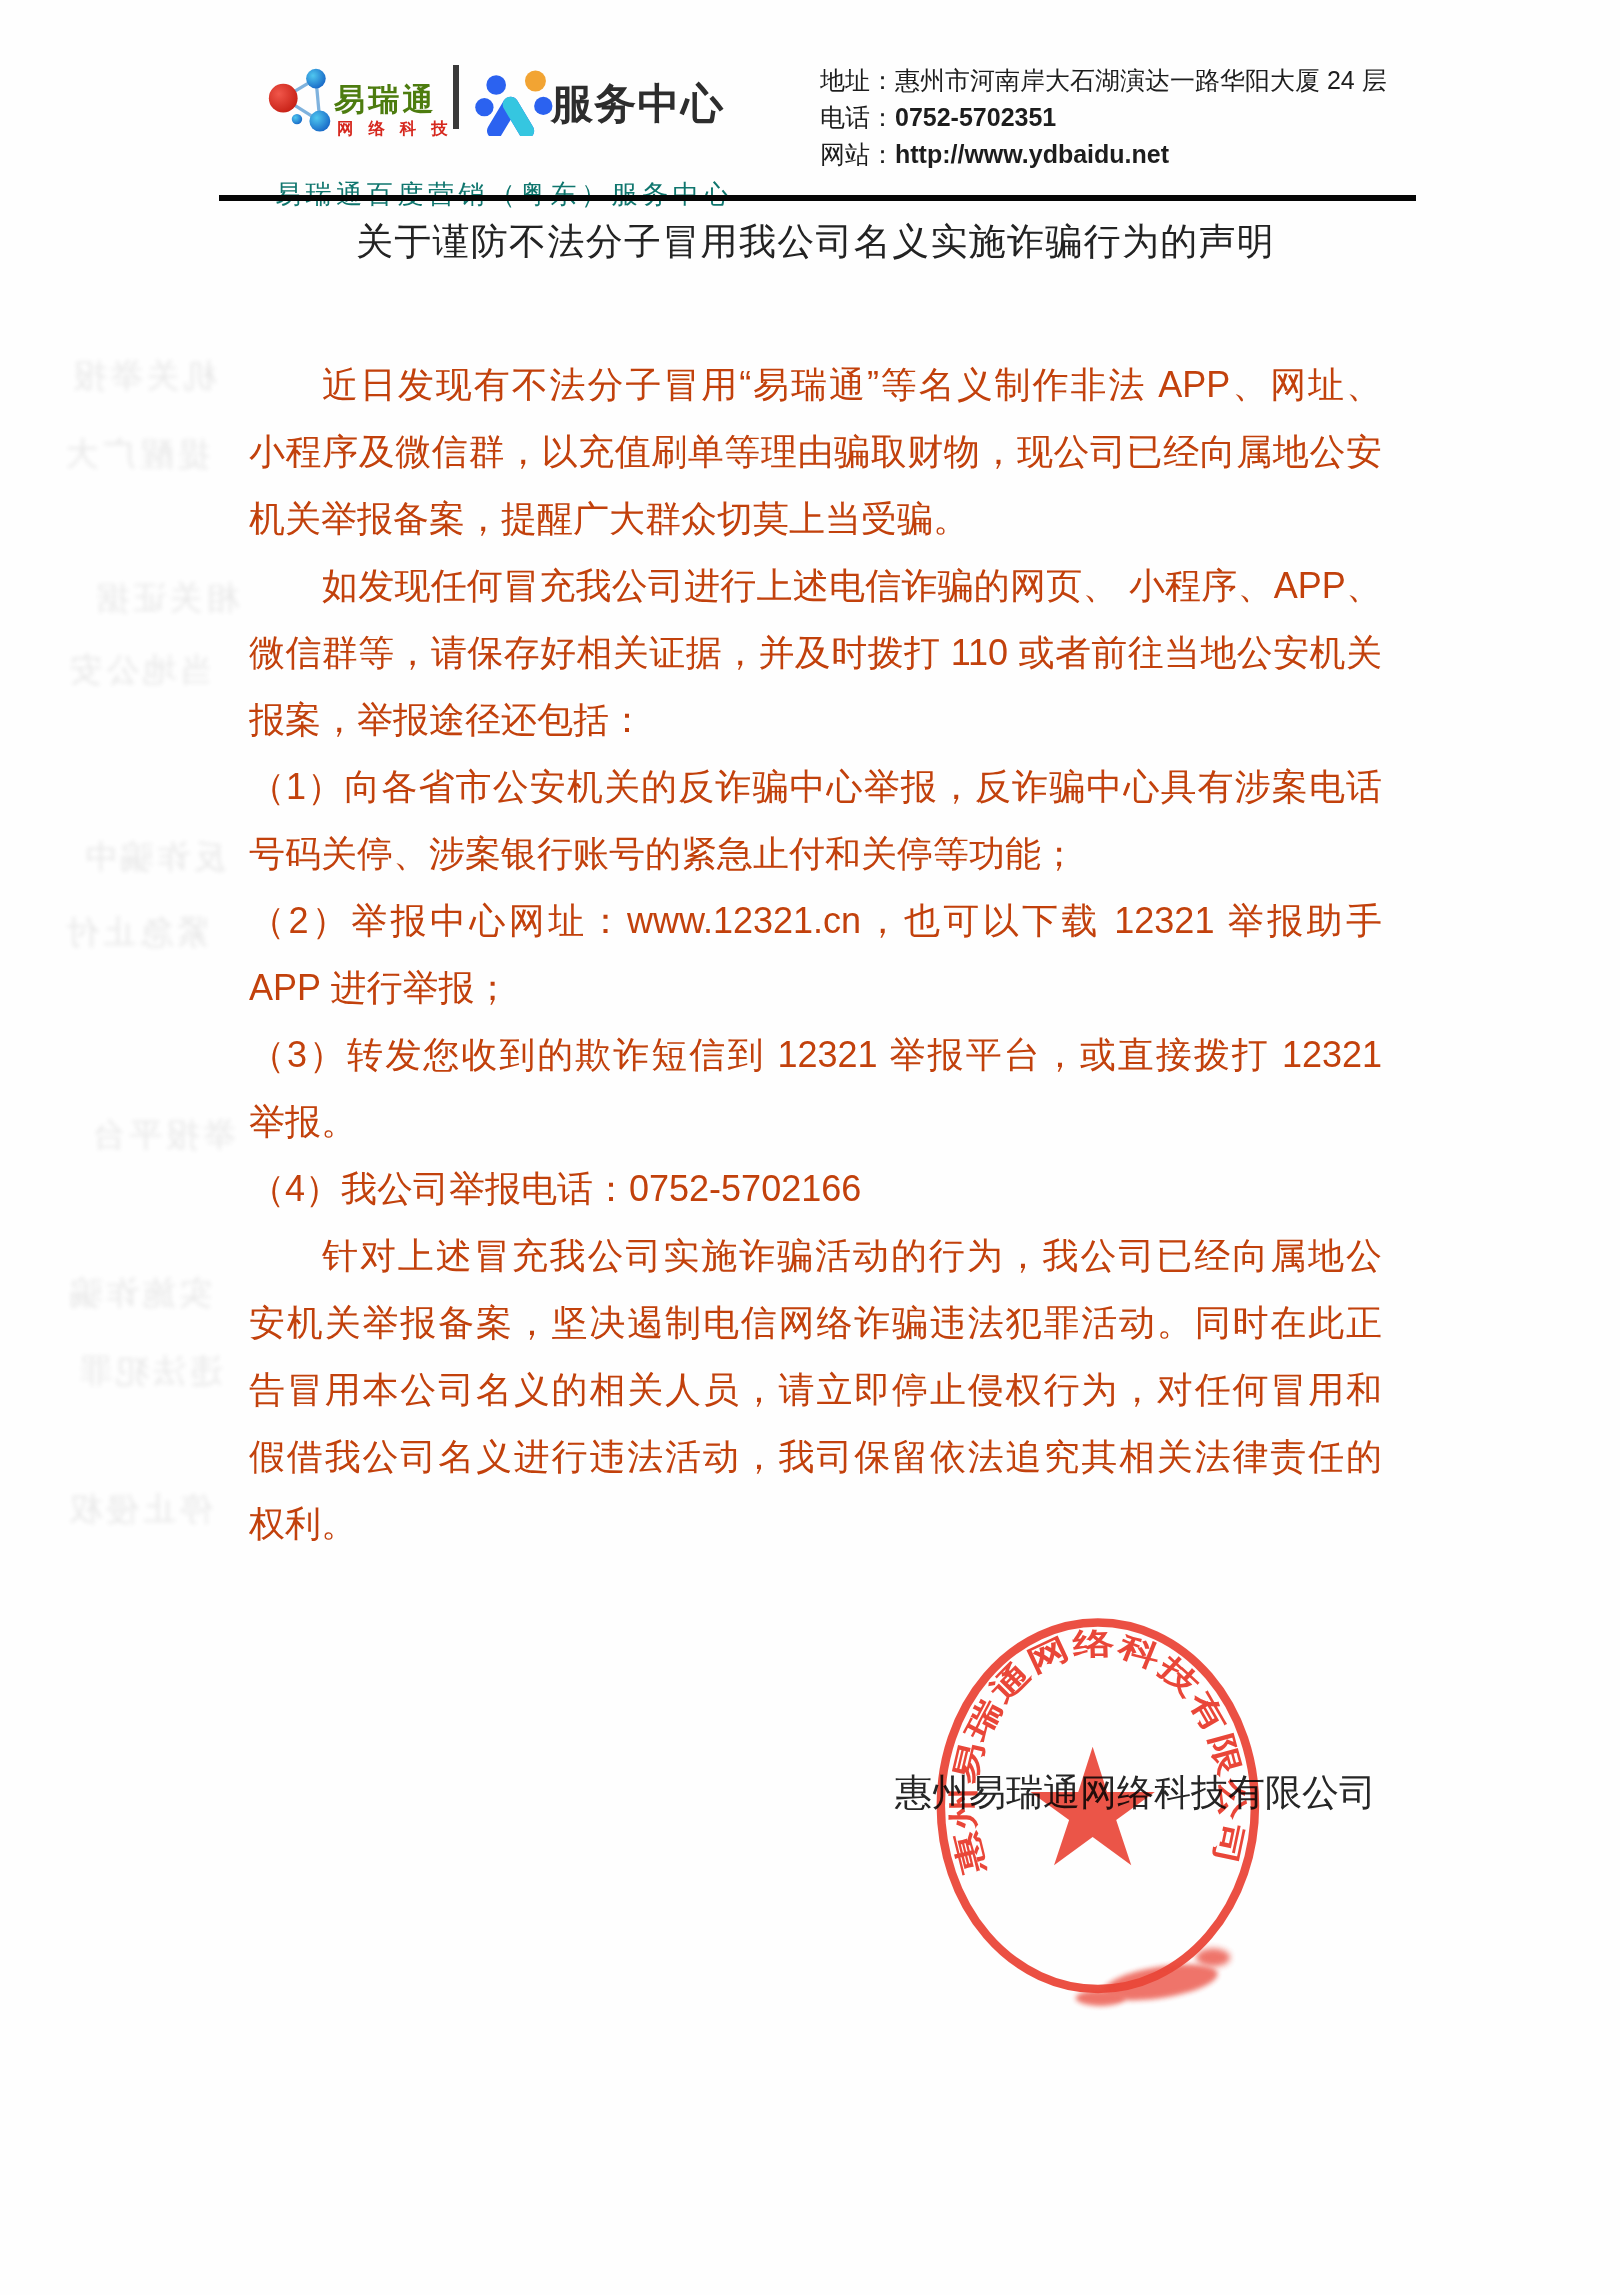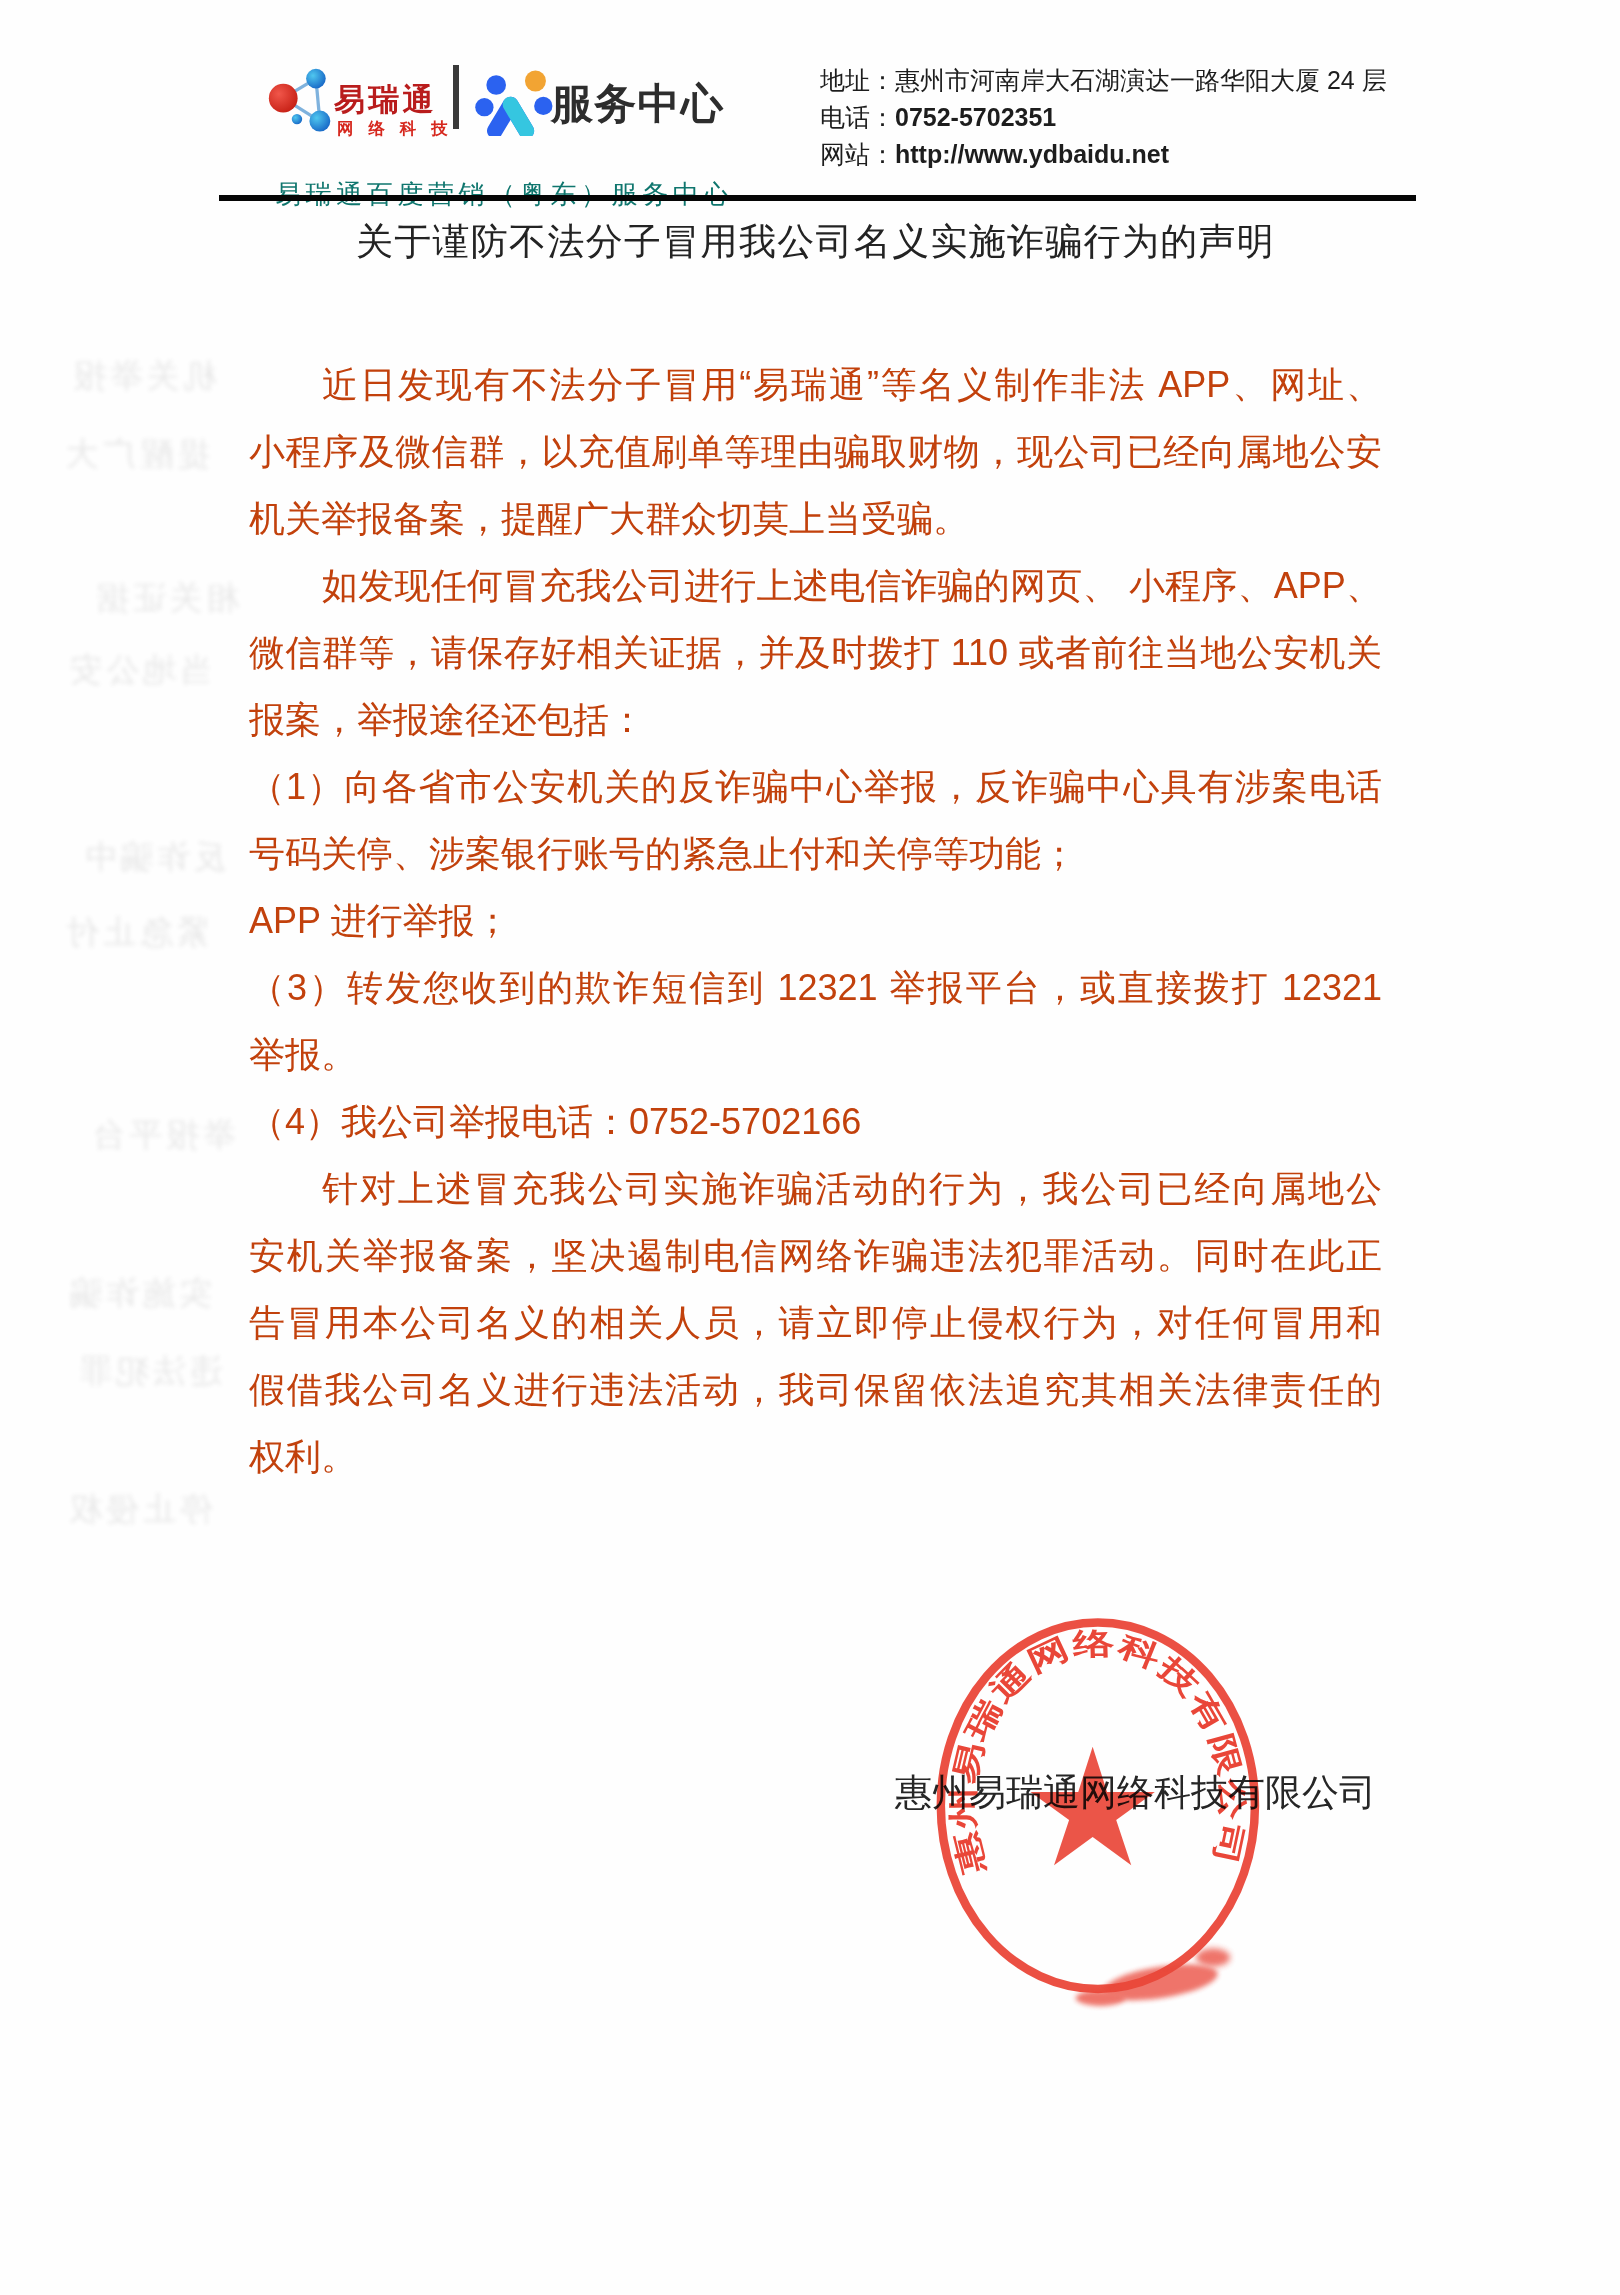--- a/index.html
+++ b/index.html
@@ -3,21 +3,21 @@
 <meta charset="utf-8">
 <style>
   html,body{margin:0;padding:0;background:#e9e9e9;}
   #page{
     position:relative;width:1621px;height:2295px;background:#fefefe;
     font-family:"Liberation Sans",sans-serif;color:#2e2e2e;overflow:hidden;
   }
   
   #molecule{position:absolute;left:261px;top:60px;}
   .logo-name{position:absolute;left:334px;top:79px;font-size:31px;font-weight:700;
-    color:#b91c1c;letter-spacing:3.3px;}
+    color:#4d7c0f;letter-spacing:3.3px;}
   .logo-sub{position:absolute;left:337px;top:118px;font-size:16.4px;color:#d6281e;
     letter-spacing:15px;font-weight:700;text-align:right;}
   .logo-sep{position:absolute;left:453px;top:65px;width:5.9px;height:64px;background:#3a3a3a;}
   #paw{position:absolute;left:475px;top:64px;}
   .logo-name2{position:absolute;left:551px;top:76px;font-size:42px;font-weight:700;
     color:#2d2d2d;letter-spacing:1.3px;}
   .service-line{position:absolute;left:275px;top:145px;font-size:26px;color:#0f766e;
     letter-spacing:4.6px;font-weight:400;margin-top:32px;}
   .contact{position:absolute;left:820px;top:65px;font-size:25px;color:#1d1d1d;}
   .contact .row{height:37px;line-height:31px;white-space:nowrap;}
@@ -95,20 +95,21 @@
   <div class="doc-title">关于谨防不法分子冒用我公司名义实施诈骗行为的声明</div>
   <div id="body-lines">
       <div class="line j ind">近日发现有不法分子冒用“易瑞通”等名义制作非法 APP、网址、</div>
       <div class="line j">小程序及微信群，以充值刷单等理由骗取财物，现公司已经向属地公安</div>
       <div class="line">机关举报备案，提醒广大群众切莫上当受骗。</div>
       <div class="line j ind">如发现任何冒充我公司进行上述电信诈骗的网页、 小程序、APP、</div>
       <div class="line j">微信群等，请保存好相关证据，并及时拨打 110 或者前往当地公安机关</div>
       <div class="line">报案，举报途径还包括：</div>
       <div class="line j">（1）向各省市公安机关的反诈骗中心举报，反诈骗中心具有涉案电话</div>
       <div class="line">号码关停、涉案银行账号的紧急止付和关停等功能；</div>
+      <div class="line j">（2）举报中心网址：www.12321.cn，也可以下载 12321 举报助手</div>
       <div class="line">APP 进行举报；</div>
       <div class="line j">（3）转发您收到的欺诈短信到 12321 举报平台，或直接拨打 12321</div>
       <div class="line">举报。</div>
       <div class="line">（4）我公司举报电话：0752-5702166</div>
       <div class="line j ind">针对上述冒充我公司实施诈骗活动的行为，我公司已经向属地公</div>
       <div class="line j">安机关举报备案，坚决遏制电信网络诈骗违法犯罪活动。同时在此正</div>
       <div class="line j">告冒用本公司名义的相关人员，请立即停止侵权行为，对任何冒用和</div>
       <div class="line j">假借我公司名义进行违法活动，我司保留依法追究其相关法律责任的</div>
       <div class="line">权利。</div>
     </div>

